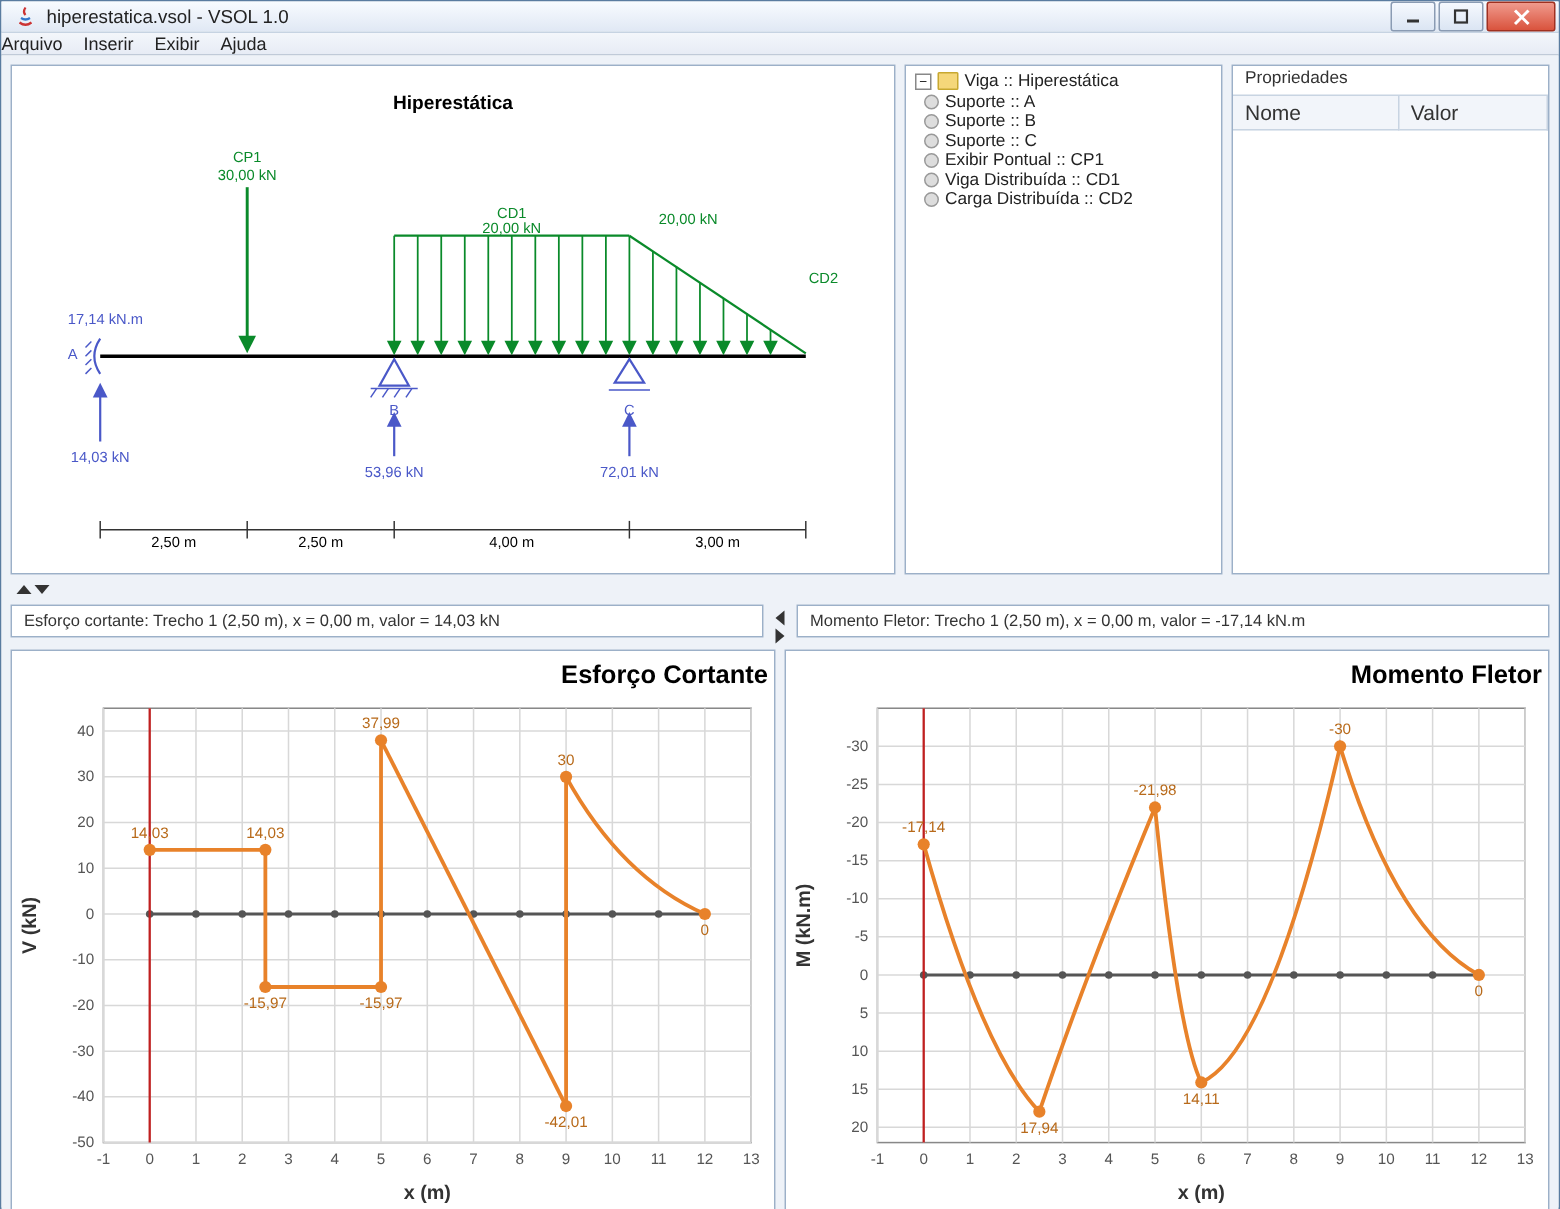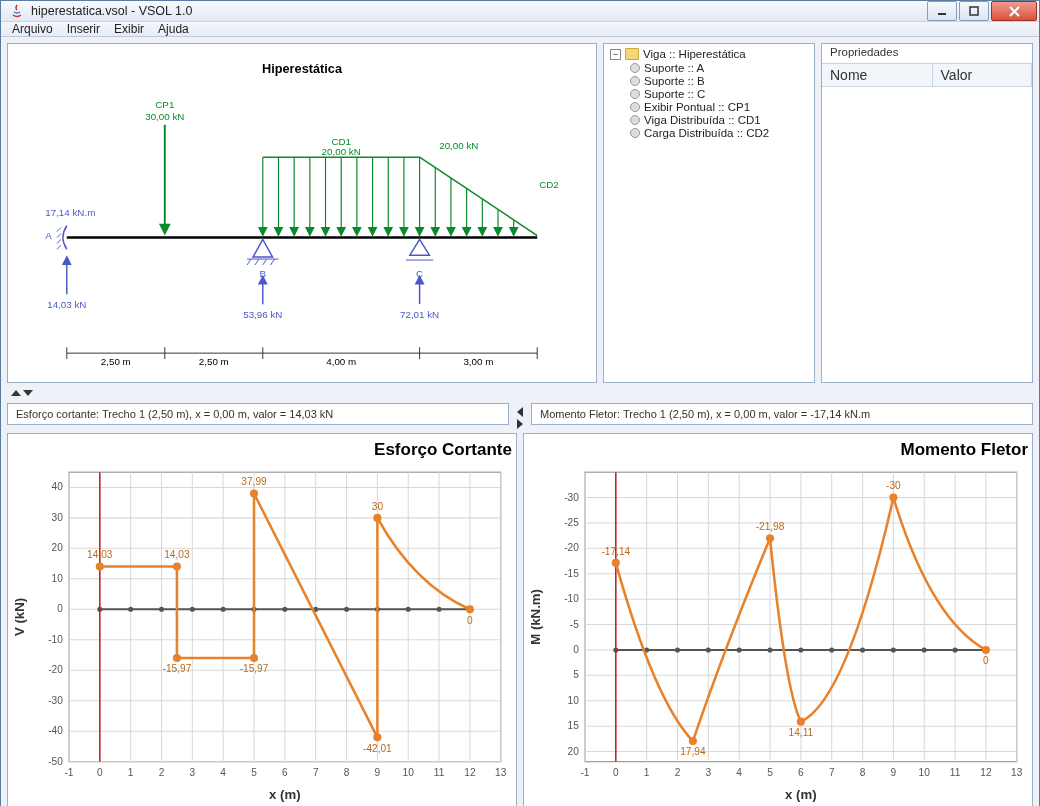--- a/index.html
+++ b/index.html
@@ -37,35 +37,35 @@
     background: linear-gradient(to bottom, #f6f9fe, #dbe5f3);
     border-radius: 2px;
     display:flex;align-items:center;justify-content:center;
     font-size: 11px; color:#333;
   }
   .win-btn.close { background: linear-gradient(to bottom, #f09a8d, #d9533d); color:#fff; width:46px; border-color:#a03020;}
   .menubar {
     height: 22px;
     background: linear-gradient(to bottom, #f3f6fb, #e7ecf5);
     display: flex; align-items: center;
-    padding: 0 11px;
+    padding: 0 0;
     border-bottom: 1px solid #c0cad8;
     font-size: 12px; color:#222;
   }
   .menubar span { margin-right: 14px; cursor: default; }
   .content { flex:1; padding: 6px; display:flex; flex-direction:column; gap:4px; background:#eef2f8; }
   .row1 { display:flex; gap:6px; height: 340px; }
   .panel { background:#fff; border:1px solid #9cb0c8; flex:1; display:flex; flex-direction:column; overflow:hidden; }
   .panel-h { height:20px; background:#fff; border-bottom:1px solid #c8d4e2; padding:2px 8px; font-size:11.5px; color:#333; }
   .beam-panel { flex: 2.8; }
   .nav-panel { flex: 1; }
   .props-panel { flex: 1; }
   .tree { padding:4px 6px; font-size:11.5px; color:#222; }
   .tree-root { display:flex; align-items:center; gap:4px; margin-bottom:2px; }
-  .tree-child { display:flex; align-items:center; gap:4px; margin-left:20px; margin-bottom:1px; }
+  .tree-child { display:flex; align-items:center; gap:4px; margin-left:6px; margin-bottom:1px; }
   .node-toggle { width:11px;height:11px;border:1px solid #888;display:flex;align-items:center;justify-content:center;font-size:9px;line-height:9px;background:#fff; }
   .folder-ico { width:14px;height:12px;background:#f5d77a;border:1px solid #c8a830;border-radius:1px; }
   .gear-ico { width:10px;height:10px;border:1px solid #999;border-radius:50%;background:#ddd; }
   .props-tbl { width:100%; border-collapse:collapse; font-size:14px; }
   .props-tbl th { text-align:left; padding:3px 8px; border-bottom:1px solid #c8d4e2; background:#f2f5fa; font-weight:normal; color:#333; border-right:1px solid #c8d4e2;}
   .divider-bar { height:12px; background:#eef2f8; display:flex; align-items:center; gap:2px; padding-left:4px;}
   .div-tri { width:0;height:0;border-left:5px solid transparent;border-right:5px solid transparent;}
   .row2-info { display:flex; gap:6px; }
   .info-strip { flex:1; background:#fff; border:1px solid #9cb0c8; height:22px; padding:3px 8px; font-size:11px; color:#333; display:flex;align-items:center;text-align:right; }
   .row3 { display:flex; gap:6px; flex:1; }

